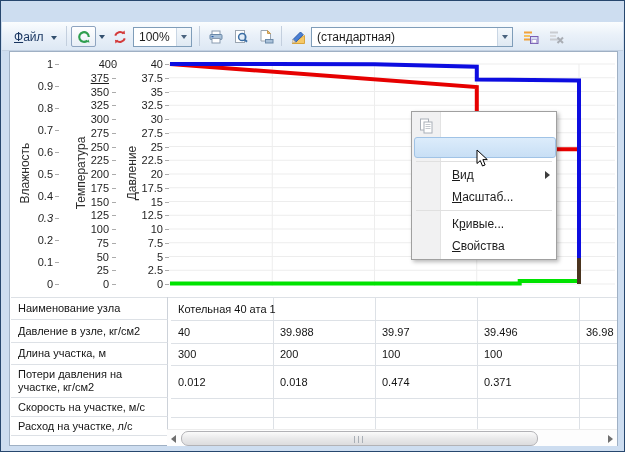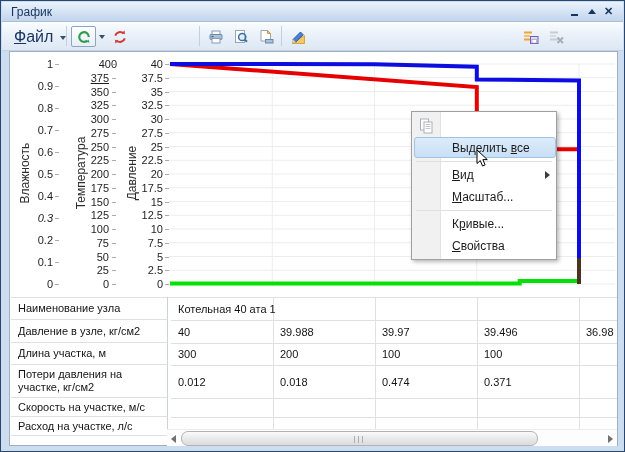--- a/index.html
+++ b/index.html
@@ -19,21 +19,21 @@
   .wbtn{width:17px;height:15px;display:flex;align-items:center;justify-content:center;color:#17345f;}
   .min-glyph{width:7px;height:2px;background:#17345f;margin-top:7px;}
   .up-glyph{width:0;height:0;border-left:4px solid transparent;border-right:4px solid transparent;border-bottom:5px solid #17345f;}
   .x-glyph{font-size:11px;font-weight:bold;line-height:15px;}
   .toolbar{
     position:absolute;left:1px;top:21px;right:1px;height:29px;
     background:linear-gradient(180deg,#fbfdfe 0%,#eaf1f9 45%,#dde8f4 100%);
     border-bottom:1px solid #c3d1e2;
   }
   .tb-sep{position:absolute;top:4px;width:1px;height:20px;background:#c3cfde;}
-  .tb-file{position:absolute;left:6px;top:4px;width:56px;height:21px;font-size:16px;color:#17345f;
+  .tb-file{position:absolute;left:6px;top:4px;width:56px;height:21px;font-size:12px;color:#17345f;
     display:flex;align-items:center;padding-left:6px;}
   .dd-arrow{width:0;height:0;border-left:3.5px solid transparent;border-right:3.5px solid transparent;border-top:4px solid #33506e;margin-left:7px;margin-top:2px;}
   .tb-btn{position:absolute;top:4px;height:21px;display:flex;align-items:center;justify-content:center;}
   .tb-btn.boxed{border:1px solid #8ea4c0;border-radius:2px;background:linear-gradient(180deg,#ffffff,#e8eef6);}
   .combo{position:absolute;top:5px;height:20px;background:#fff;border:1px solid #7f9db9;font-size:12px;color:#1c1c1c;}
   .combo .val{position:absolute;left:5px;top:2px;white-space:nowrap;}
   .combo .btn{position:absolute;right:0;top:0;bottom:0;width:15px;display:flex;align-items:center;justify-content:center;background:linear-gradient(180deg,#f4f8fc,#dfe9f3);border-left:1px solid #c9d6e4;}
   .combo .btn .dd{width:0;height:0;border-left:3.5px solid transparent;border-right:3.5px solid transparent;border-top:4px solid #4a637e;}
   .panel{position:absolute;left:8px;top:50px;width:609px;height:395px;background:#fff;border:1px solid #9fb0c4;}
   .axis-title{position:absolute;font-size:12px;color:#2e2e2e;transform:translate(-50%,-50%) rotate(-90deg);white-space:nowrap;}
@@ -58,34 +58,20 @@
   .mi-sep{position:absolute;left:4px;right:4px;height:1px;background:#e0e0e0;}
   .mi-sub{position:absolute;right:8px;top:7px;width:0;height:0;border-top:4px solid transparent;border-bottom:4px solid transparent;border-left:5px solid #3c3c3c;}
   u{text-decoration:underline;text-underline-offset:1px;}
   svg.overlay{position:absolute;left:0;top:0;pointer-events:none;}
 </style>
 </head>
 <body>
 
 <div class="window" id="win">
 
-  <div class="titlebar">
-    <span class="title-text">График</span>
-    <div class="winbtns">
-      <div class="wbtn">
-          <div class="min-glyph"></div>
-        </div>
-      <div class="wbtn">
-          <div class="up-glyph"></div>
-        </div>
-      <div class="wbtn">
-          <span class="x-glyph">✕</span>
-        </div>
-    </div>
-  </div>
 
   <div class="toolbar">
     <div class="tb-file">
       <span id="fileLabel"><u>Ф</u>айл</span>
       <div class="dd-arrow"></div>
     </div>
     <div class="tb-sep" style="left:64px"></div>
 
     <div class="tb-btn boxed" style="left:69px;width:25px">
       <svg width="16" height="16" viewBox="0 0 16 16">
@@ -98,20 +84,26 @@
     </div>
     <div class="tb-btn" style="left:107px;width:22px">
       <svg width="16" height="16" viewBox="0 0 16 16">
         <path d="M3.2,6.6 a5,5 0 0 1 8.4,-2" fill="none" stroke="#d43a3a" stroke-width="2"></path>
         <path d="M12.6,1.6 l0.4,3.6 -3.3,-1.2 z" fill="#d43a3a"></path>
         <path d="M12.8,9.4 a5,5 0 0 1 -8.4,2" fill="none" stroke="#d43a3a" stroke-width="2"></path>
         <path d="M3.4,14.4 l-0.4,-3.6 3.3,1.2 z" fill="#d43a3a"></path>
       </svg>
     </div>
 
+    <div class="combo" style="left:131px;width:59px">
+      <span class="val">100%</span>
+      <div class="btn">
+          <div class="dd"></div>
+        </div>
+    </div>
     <div class="tb-sep" style="left:197px"></div>
 
     <div class="tb-btn" style="left:202px;width:24px">
       <svg width="16" height="16" viewBox="0 0 16 16">
         <rect x="4" y="2" width="8" height="4" fill="#fff" stroke="#8a9bb0"></rect>
         <rect x="2" y="5.5" width="12" height="5" rx="1" fill="#a9c1d9" stroke="#6b89a8"></rect>
         <rect x="4" y="9.5" width="8" height="4.5" fill="#fff" stroke="#8a9bb0"></rect>
         <rect x="3.5" y="7" width="2" height="1.2" fill="#2f5ea8"></rect>
       </svg>
     </div>
@@ -132,20 +124,26 @@
     <div class="tb-sep" style="left:279px"></div>
 
     <div class="tb-btn" style="left:284px;width:24px">
       <svg width="16" height="16" viewBox="0 0 16 16">
         <path d="M2,14.5 L14.5,14.5 L14.5,6.5 Z" fill="#f5c867" stroke="#d9a43c"></path>
         <path d="M3,10.5 L10.5,3 L13.2,5.7 L5.7,13.2 Z" fill="#4a7fd4" stroke="#2f5ea8"></path>
         <path d="M3,10.5 L5.7,13.2 L2.2,13.9 Z" fill="#efe0c8" stroke="#b8a888" stroke-width="0.6"></path>
       </svg>
     </div>
 
+    <div class="combo" style="left:309px;width:202px">
+      <span class="val">(стандартная)</span>
+      <div class="btn">
+          <div class="dd"></div>
+        </div>
+    </div>
 
     <div class="tb-btn" style="left:517px;width:24px">
       <svg width="16" height="16" viewBox="0 0 16 16">
         <rect x="1" y="2.5" width="8" height="2" fill="#f0a23c"></rect>
         <rect x="1" y="6" width="6" height="2" fill="#f6c25e"></rect>
         <rect x="1" y="9.5" width="8" height="2" fill="#f0a23c"></rect>
         <rect x="7.5" y="7.5" width="7.5" height="7" fill="#d7ddf4" stroke="#7a5fb5"></rect>
         <rect x="9" y="10.5" width="4.5" height="3.5" fill="#fff" stroke="#9a8cc5" stroke-width="0.6"></rect>
       </svg>
     </div>
@@ -335,21 +333,20 @@
     <div id="menuRoot">
         <div class="mi disabled" style="top: 3px;">
           <svg width="16" height="16" viewBox="0 0 16 16" style="position:absolute;left:7px;top:3px;">
             <rect x="1.5" y="1" width="8" height="11" fill="#fff" stroke="#aab0b8"></rect>
             <rect x="5" y="4" width="8" height="11" fill="#fff" stroke="#aab0b8"></rect>
             <path d="M6.5,6.5 h5 M6.5,8.5 h5 M6.5,10.5 h5" stroke="#c3c8ce" stroke-width="1"></path>
           </svg>
         </div>
         <div class="mi" style="top: 25px;">
           <div class="mi-hl" style="top: 0px;"></div>
-          <span class="mi-text">Выделить <u>в</u>се</span>
         </div>
         <div class="mi-sep" style="top: 49px;"></div>
         <div class="mi" style="top: 52px;">
           <span class="mi-text"><u>В</u>ид</span>
           <div class="mi-sub"></div>
         </div>
         <div class="mi" style="top: 74px;">
           <span class="mi-text"><u>М</u>асштаб...</span>
         </div>
         <div class="mi-sep" style="top: 98px;"></div>

